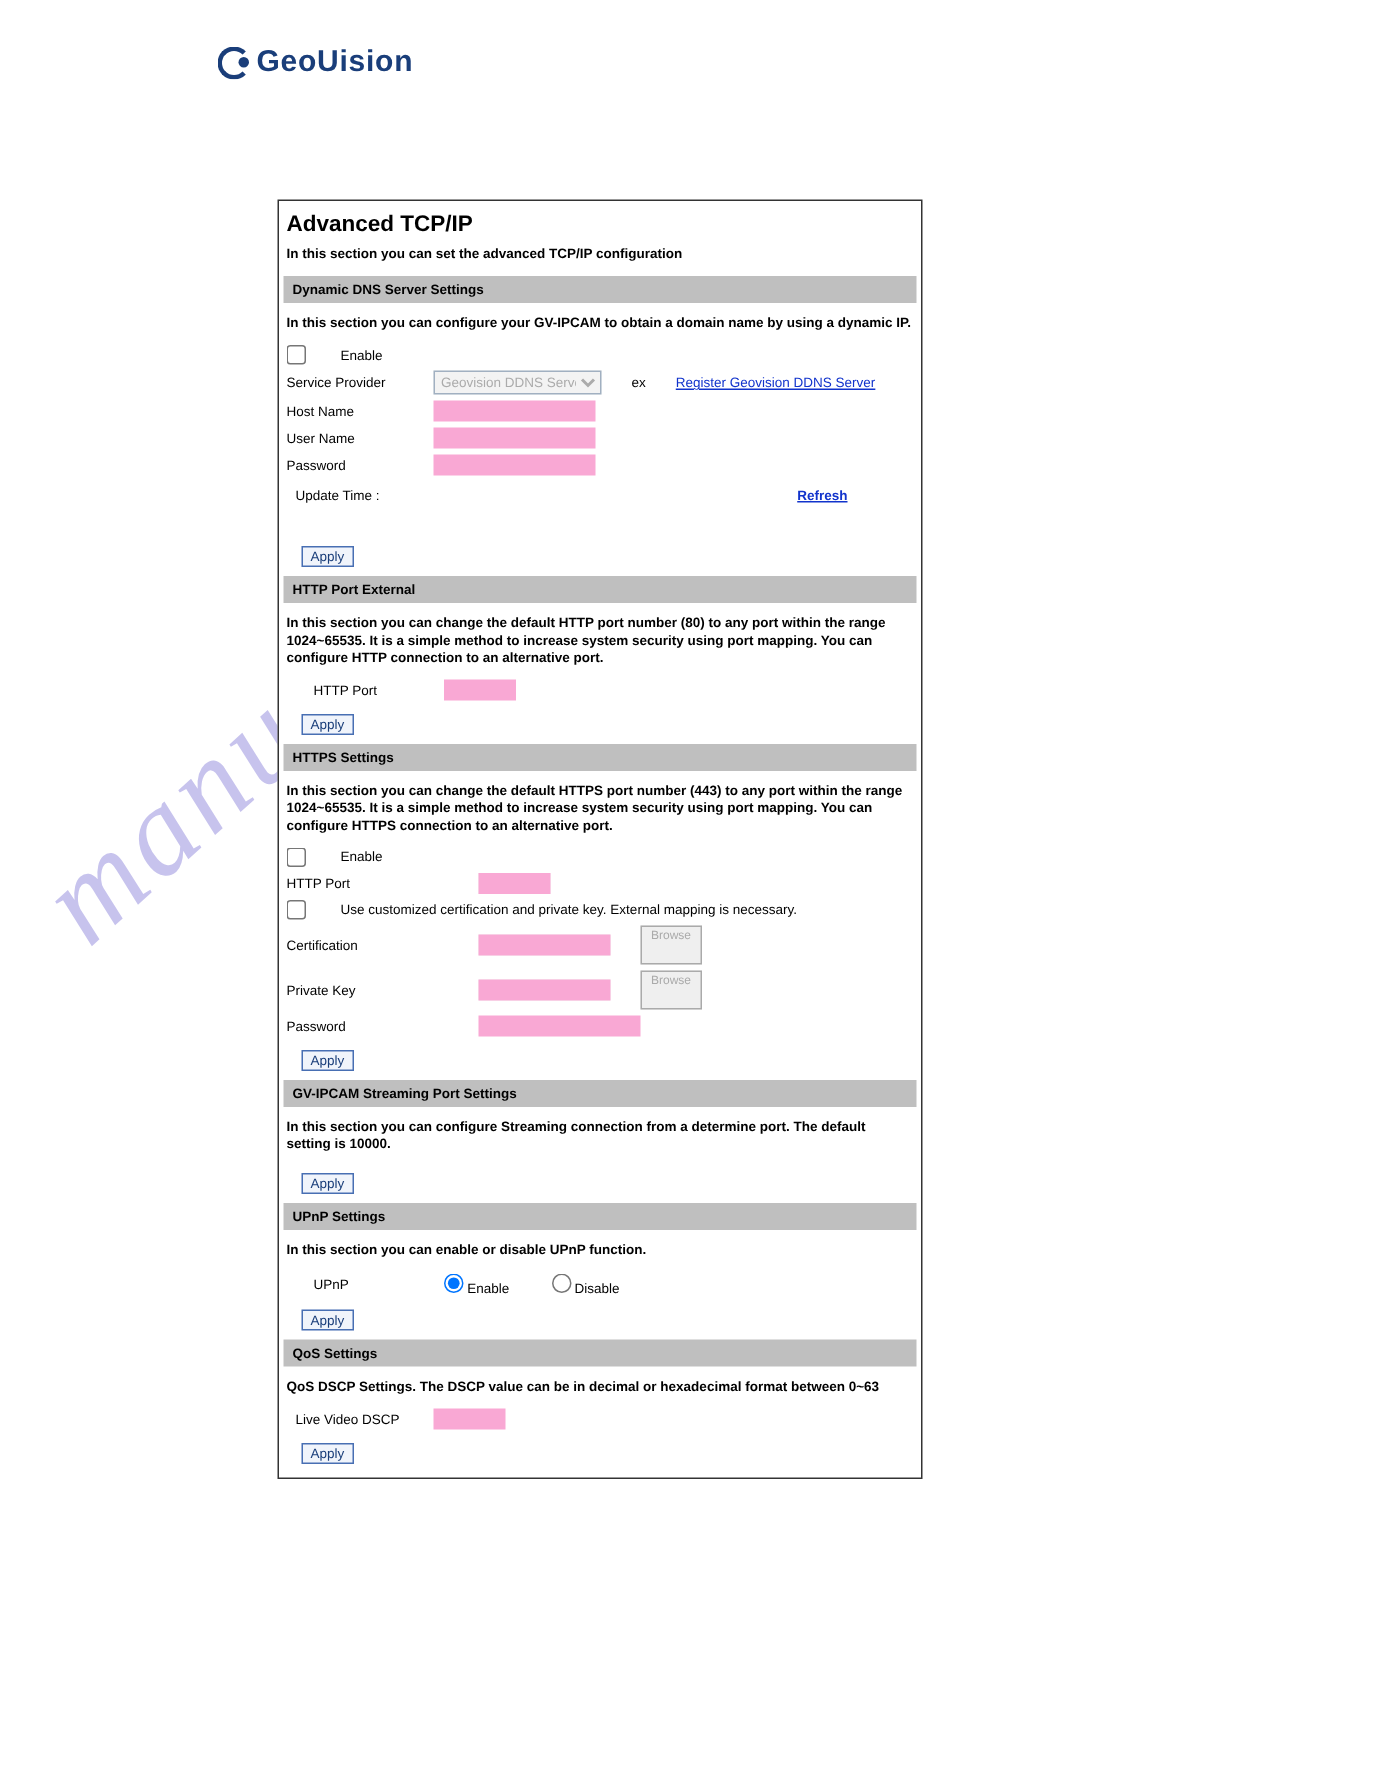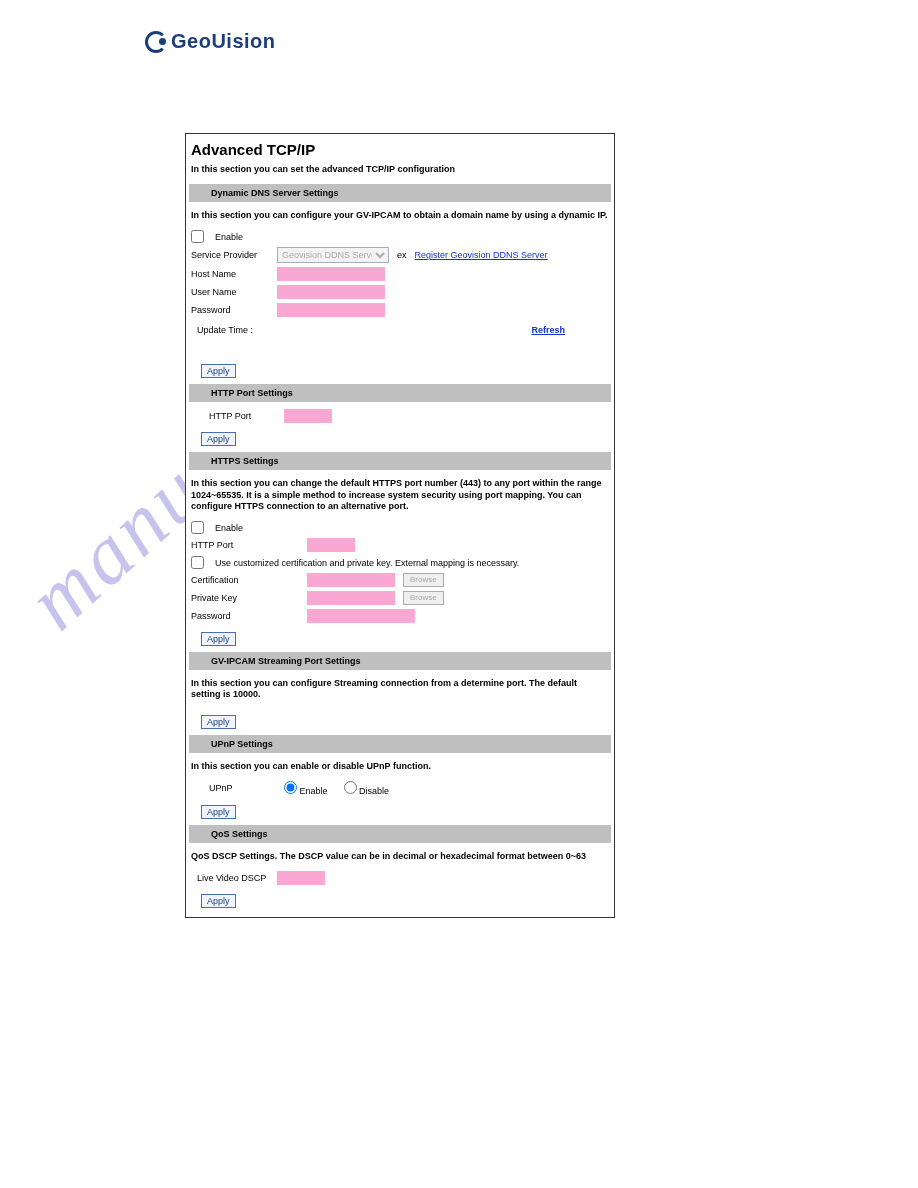--- a/index.html
+++ b/index.html
@@ -62,35 +62,35 @@
   }
   .panel-sub {
     font-size: 9px;
     font-weight: bold;
     padding: 0 2px 10px 2px;
   }
   .section-header {
     background: #bfbfbf;
     font-size: 9px;
     font-weight: bold;
-    padding: 4px 22px;
+    padding: 4px 6px;
     margin-bottom: 6px;
   }
   .section-desc {
     font-size: 9px;
     font-weight: bold;
     padding: 2px 2px 8px 2px;
     line-height: 1.25;
   }
   .row {
     display: flex;
     align-items: center;
     padding: 1px 2px;
     font-size: 9px;
-    gap: 8px;
+    gap: 20px;
     margin-bottom: 2px;
   }
   .row .label {
     flex: 0 0 78px;
   }
   .row .label-narrow {
     flex: 0 0 68px;
     padding-left: 18px;
   }
   .row .label-wide {
@@ -133,21 +133,21 @@
     margin: 6px 12px;
     cursor: pointer;
   }
   .browse-btn {
     display: inline-block;
     border: 1px solid #aaa;
     background: #efefef;
     color: #aaa;
     font-size: 8px;
     padding: 0 6px;
-    height: 14px;
+    height: 26px;
     line-height: 12px;
   }
   .cb { margin-right: 3px; }
   .radio-lbl { font-size: 9px; margin-right: 8px; }
   .watermark {
     position: absolute;
     left: 140px;
     top: 280px;
     width: 640px;
     height: 640px;
@@ -206,21 +206,22 @@
     </div>
     <div class="row" style="margin-top:6px">
       <span class="label" style="flex:0 0 78px;padding-left:6px">Update Time :</span>
       <span style="flex:1"></span>
       <span class="link" style="margin-right:44px;font-weight:bold">Refresh</span>
     </div>
     <div style="height:20px"></div>
     <span class="apply-btn">Apply</span>
 
     
-    <div class="section-header">HTTP Port Settings</div>
+    <div class="section-header">HTTP Port External</div>
+    <div class="section-desc">In this section you can change the default HTTP port number (80) to any port within the range 1024~65535. It is a simple method to increase system security using port mapping. You can configure HTTP connection to an alternative port.</div>
     <div class="row">
       <span class="label-narrow" style="flex:0 0 85px">HTTP Port</span>
       <input type="text" class="inp-sm" value="80" style="">
     </div>
     <span class="apply-btn">Apply</span>
 
     
     <div class="section-header">HTTPS Settings</div>
     <div class="section-desc">In this section you can change the default HTTPS port number (443) to any port within the range 1024~65535. It is a simple method to increase system security using port mapping. You can configure HTTPS connection to an alternative port.</div>
     <div class="row">

